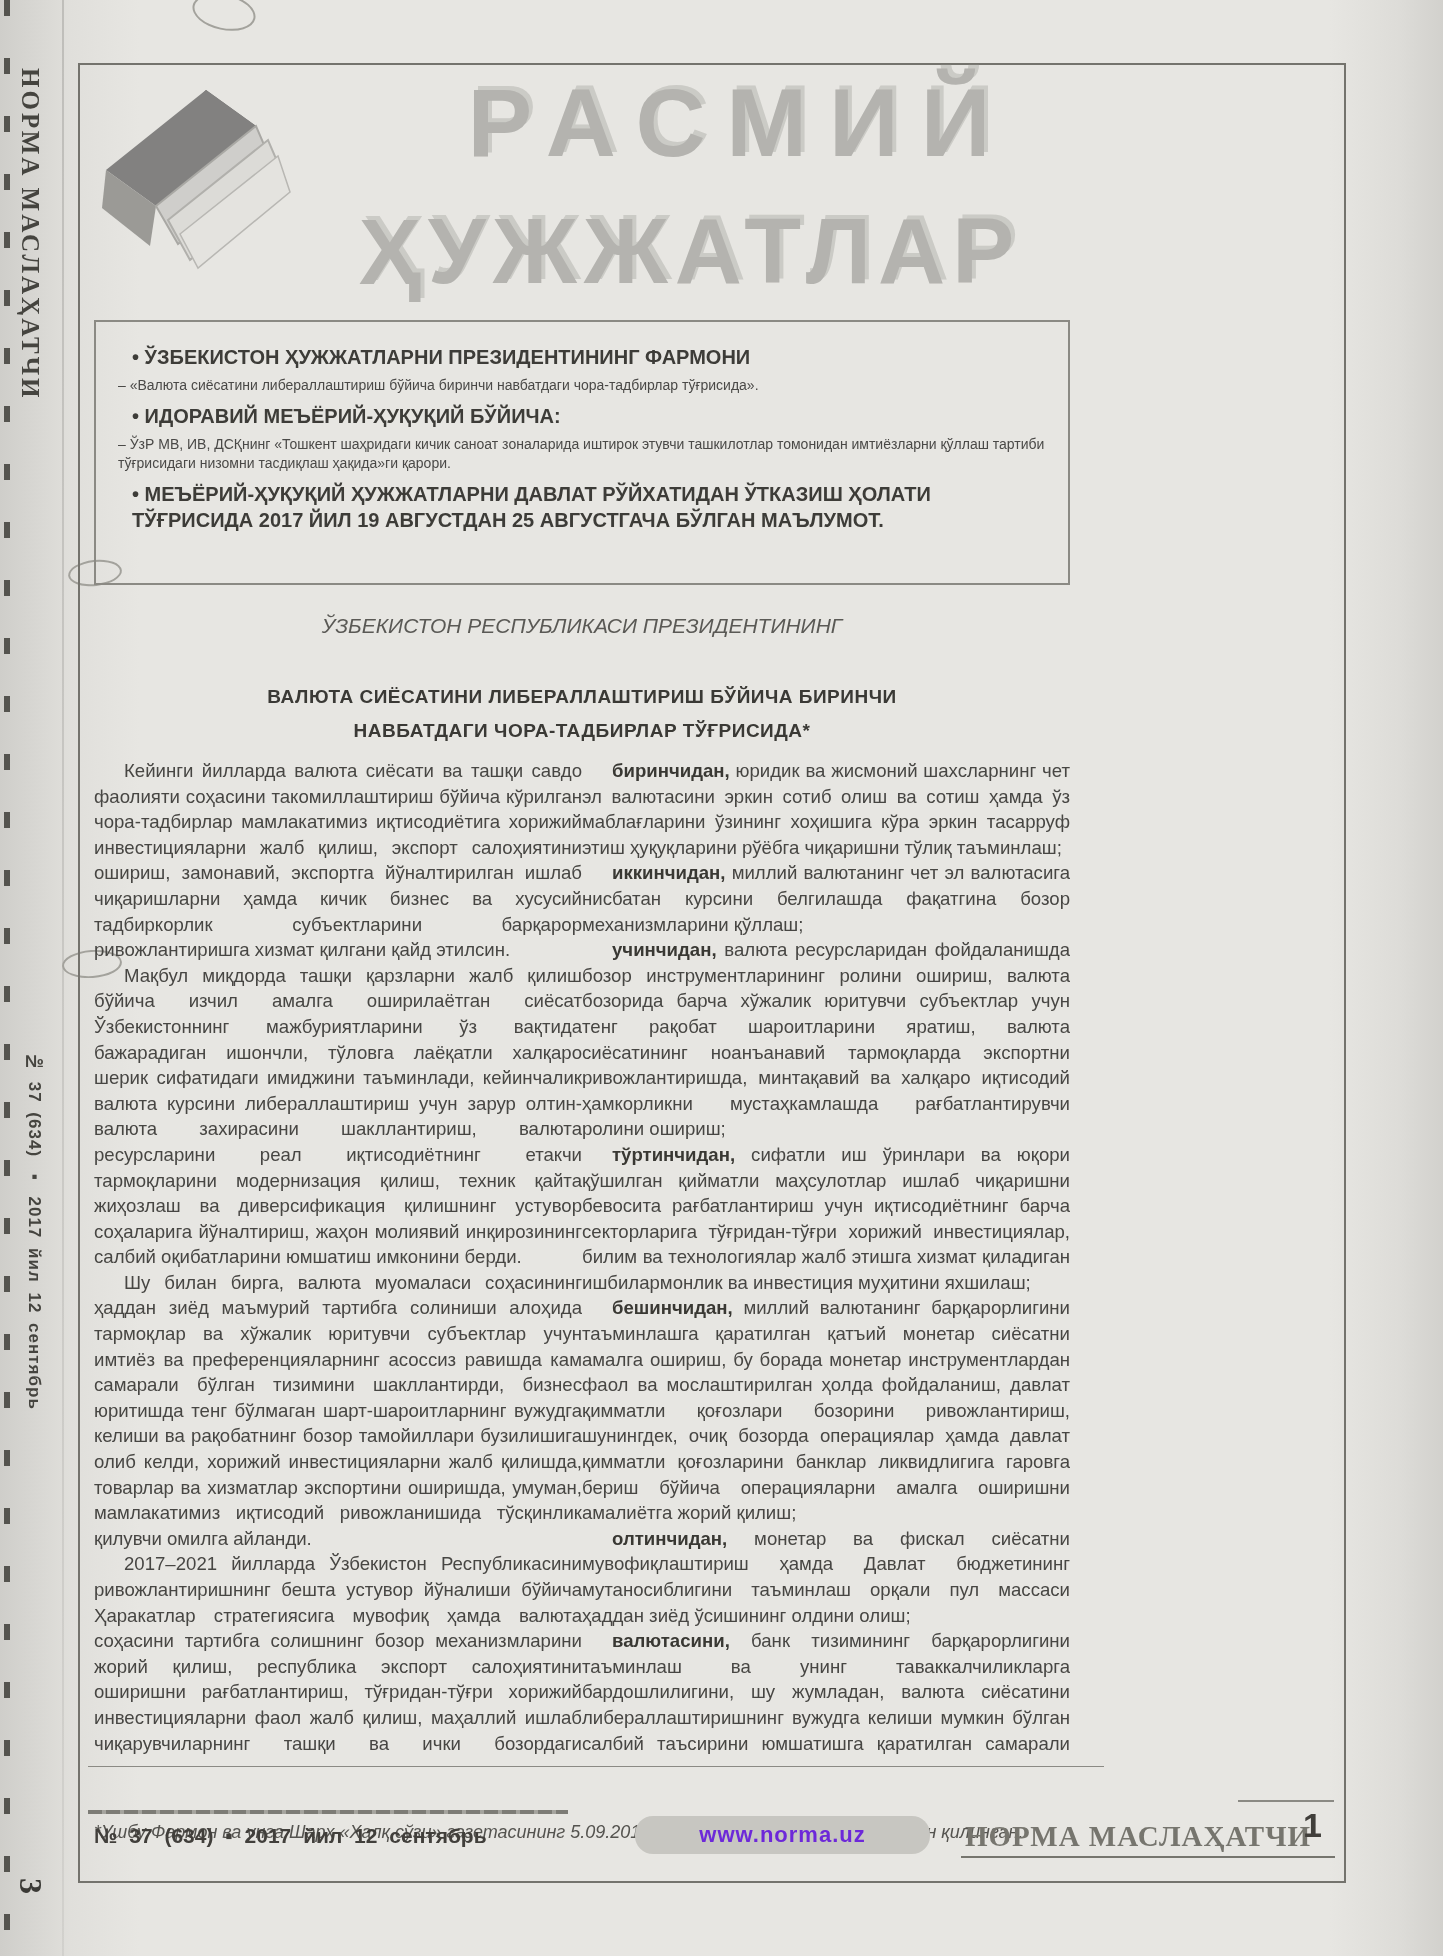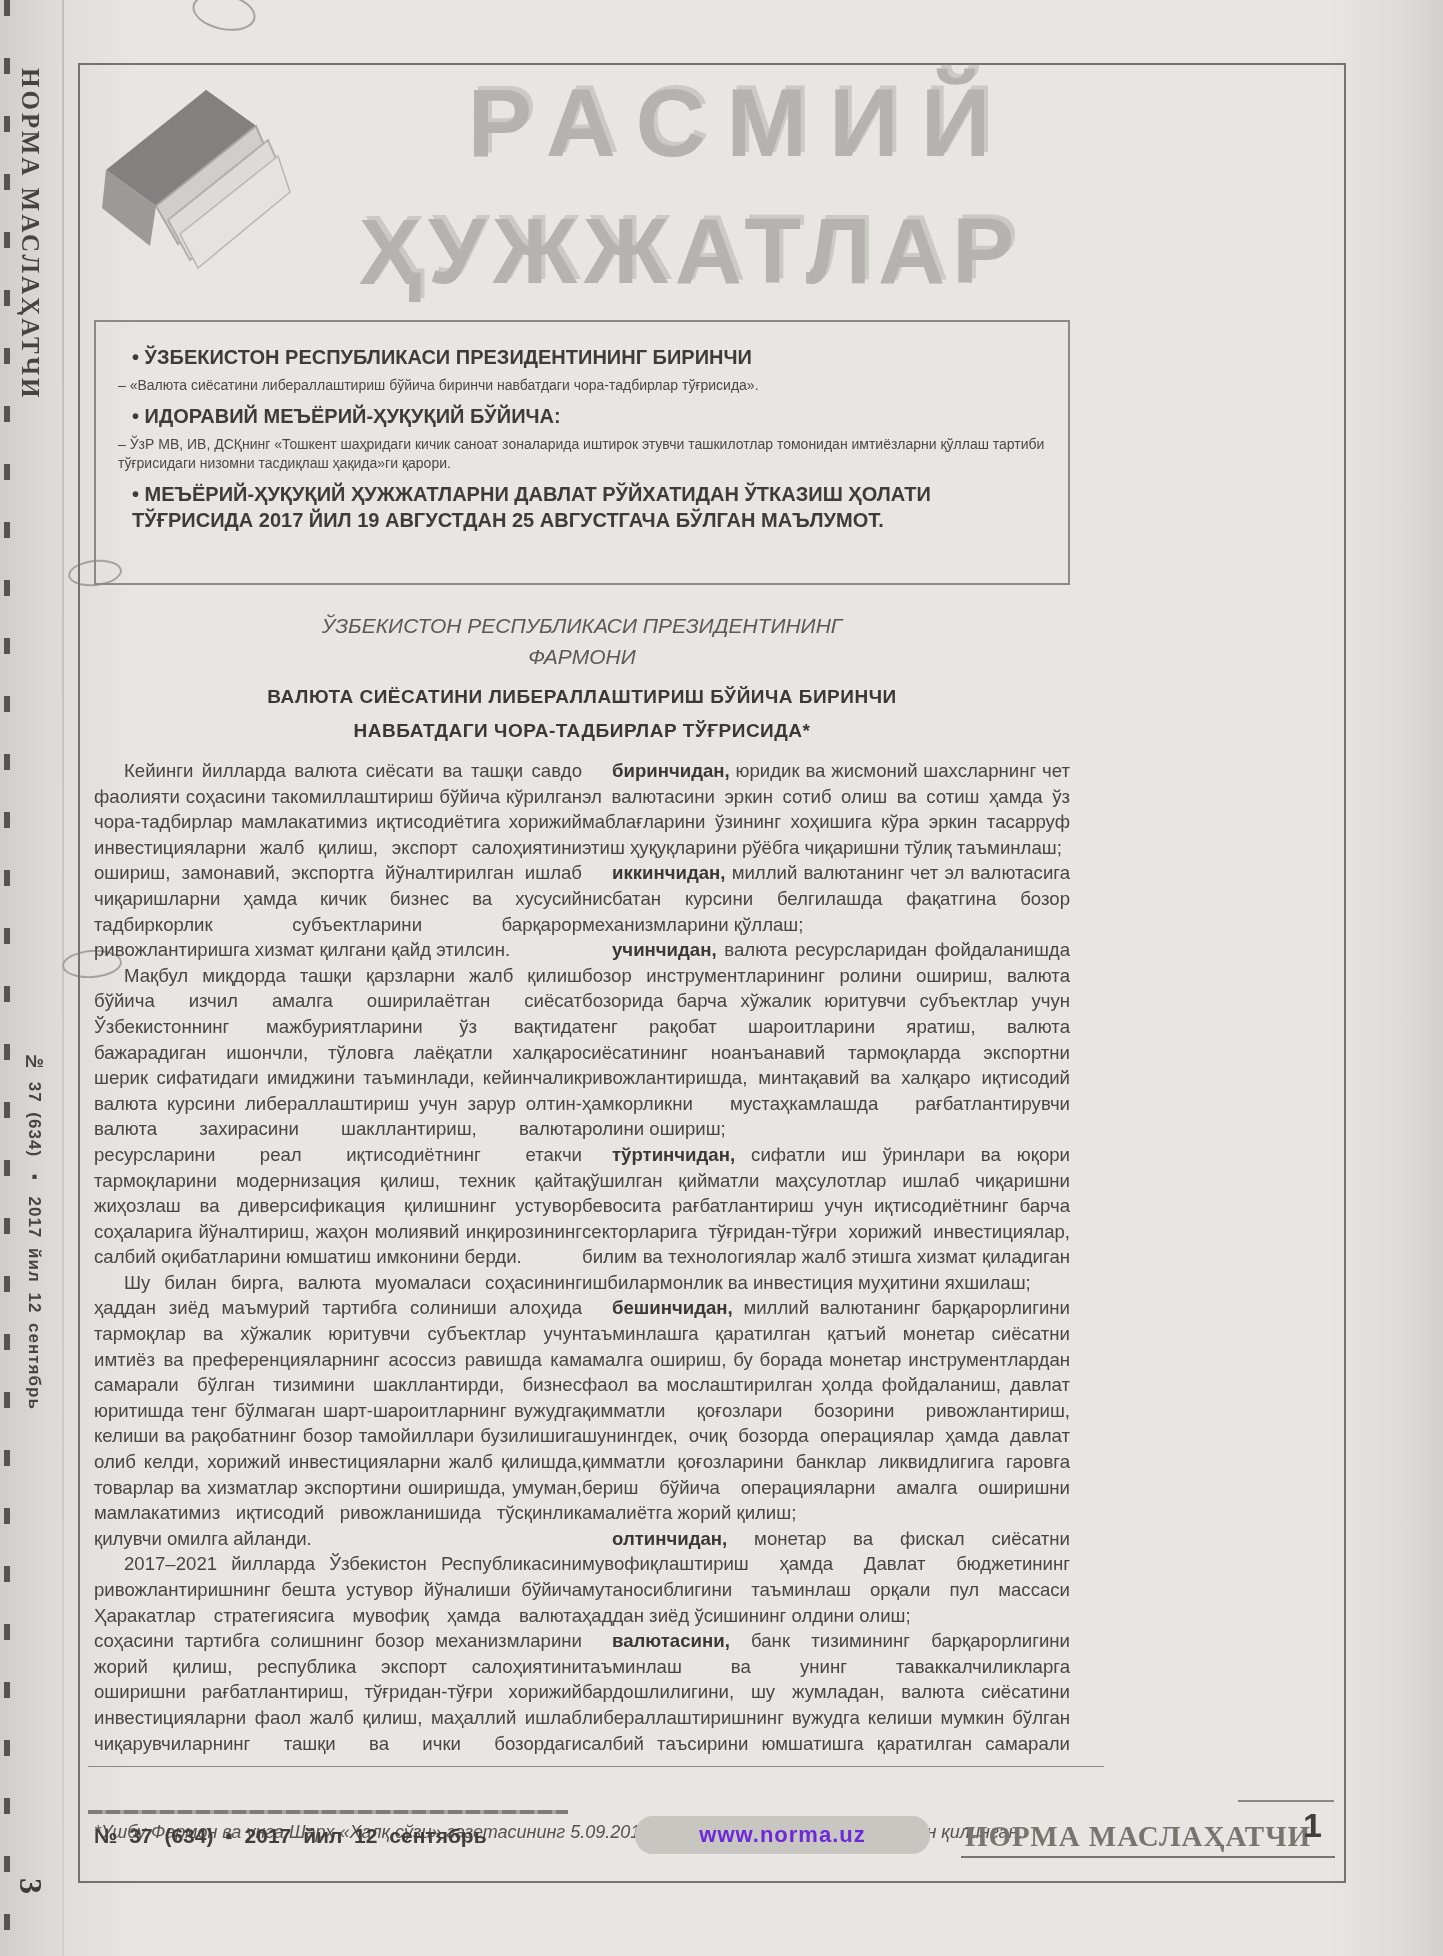--- a/index.html
+++ b/index.html
@@ -88,31 +88,30 @@
     <polygon points="20,94 120,14 170,50 70,130" fill="#828180"></polygon>
     <polygon points="20,94 70,130 64,170 16,132" fill="#9b9a96"></polygon>
     <polygon points="70,130 170,50 188,92 92,168" fill="#cfcecb" stroke="#a9a8a4" stroke-width="2"></polygon>
     <polygon points="82,144 182,64 200,106 104,184" fill="#dcdbd7" stroke="#b1b0ac" stroke-width="2"></polygon>
     <polygon points="94,158 192,80 204,116 112,192" fill="#e4e3df" stroke="#b8b7b3" stroke-width="1.5"></polygon>
   </svg>
   <div class="masthead-line masthead-1">РАСМИЙ</div>
   <div class="masthead-line masthead-2">ҲУЖЖАТЛАР</div>
 
   <div class="summary-box">
-    <p class="sum-title">• ЎЗБЕКИСТОН РЕСПУБЛИКАСИ ПРЕЗИДЕНТИНИНГ БИРИНЧИ</p>
+    <p class="sum-title">• ЎЗБЕКИСТОН ҲУЖЖАТЛАРНИ ПРЕЗИДЕНТИНИНГ ФАРМОНИ</p>
     <p class="sum-body">– «Валюта сиёсатини либераллаштириш бўйича биринчи навбатдаги чора-тадбирлар тўғрисида».</p>
     <p class="sum-title">• ИДОРАВИЙ МЕЪЁРИЙ-ҲУҚУҚИЙ БЎЙИЧА:</p>
     <p class="sum-body">– ЎзР МВ, ИВ, ДСҚнинг «Тошкент шаҳридаги кичик саноат зоналарида иштирок этувчи ташкилотлар томонидан имтиёзларни қўллаш тартиби тўғрисидаги низомни тасдиқлаш ҳақида»ги қарори.</p>
     <p class="sum-title hang">• МЕЪЁРИЙ-ҲУҚУҚИЙ ҲУЖЖАТЛАРНИ ДАВЛАТ РЎЙХАТИДАН ЎТКАЗИШ ҲОЛАТИ ТЎҒРИСИДА 2017 ЙИЛ 19 АВГУСТДАН 25 АВГУСТГАЧА БЎЛГАН МАЪЛУМОТ.</p>
 
   </div>
 
   <div class="kicker">
     <div>ЎЗБЕКИСТОН РЕСПУБЛИКАСИ ПРЕЗИДЕНТИНИНГ</div>
-    <div>ФАРМОНИ</div>
   </div>
   <div class="art-title">
     <div>ВАЛЮТА СИЁСАТИНИ ЛИБЕРАЛЛАШТИРИШ БЎЙИЧА БИРИНЧИ</div>
     <div>НАВБАТДАГИ ЧОРА-ТАДБИРЛАР ТЎҒРИСИДА*</div>
   </div>
 
   <div class="cols">
     <div class="col">
       <p class="para">Кейинги йилларда валюта сиёсати ва ташқи савдо фаолияти соҳасини такомиллаштириш бўйича кўрилган чора-тадбирлар мамлакатимиз иқтисодиётига хорижий инвестицияларни жалб қилиш, экспорт салоҳиятини ошириш, замонавий, экспортга йўналтирилган ишлаб чиқаришларни ҳамда кичик бизнес ва хусусий тадбиркорлик субъектларини барқарор ривожлантиришга хизмат қилгани қайд этилсин.</p>
       <p class="para">Мақбул миқдорда ташқи қарзларни жалб қилиш бўйича изчил амалга оширилаётган сиёсат Ўзбекистоннинг мажбуриятларини ўз вақтида бажарадиган ишончли, тўловга лаёқатли халқаро шерик сифатидаги имиджини таъминлади, кейинчалик валюта курсини либераллаштириш учун зарур олтин-валюта захирасини шакллантириш, валюта ресурсларини реал иқтисодиётнинг етакчи тармоқларини модернизация қилиш, техник қайта жиҳозлаш ва диверсификация қилишнинг устувор соҳаларига йўналтириш, жаҳон молиявий инқирозининг салбий оқибатларини юмшатиш имконини берди.</p>

